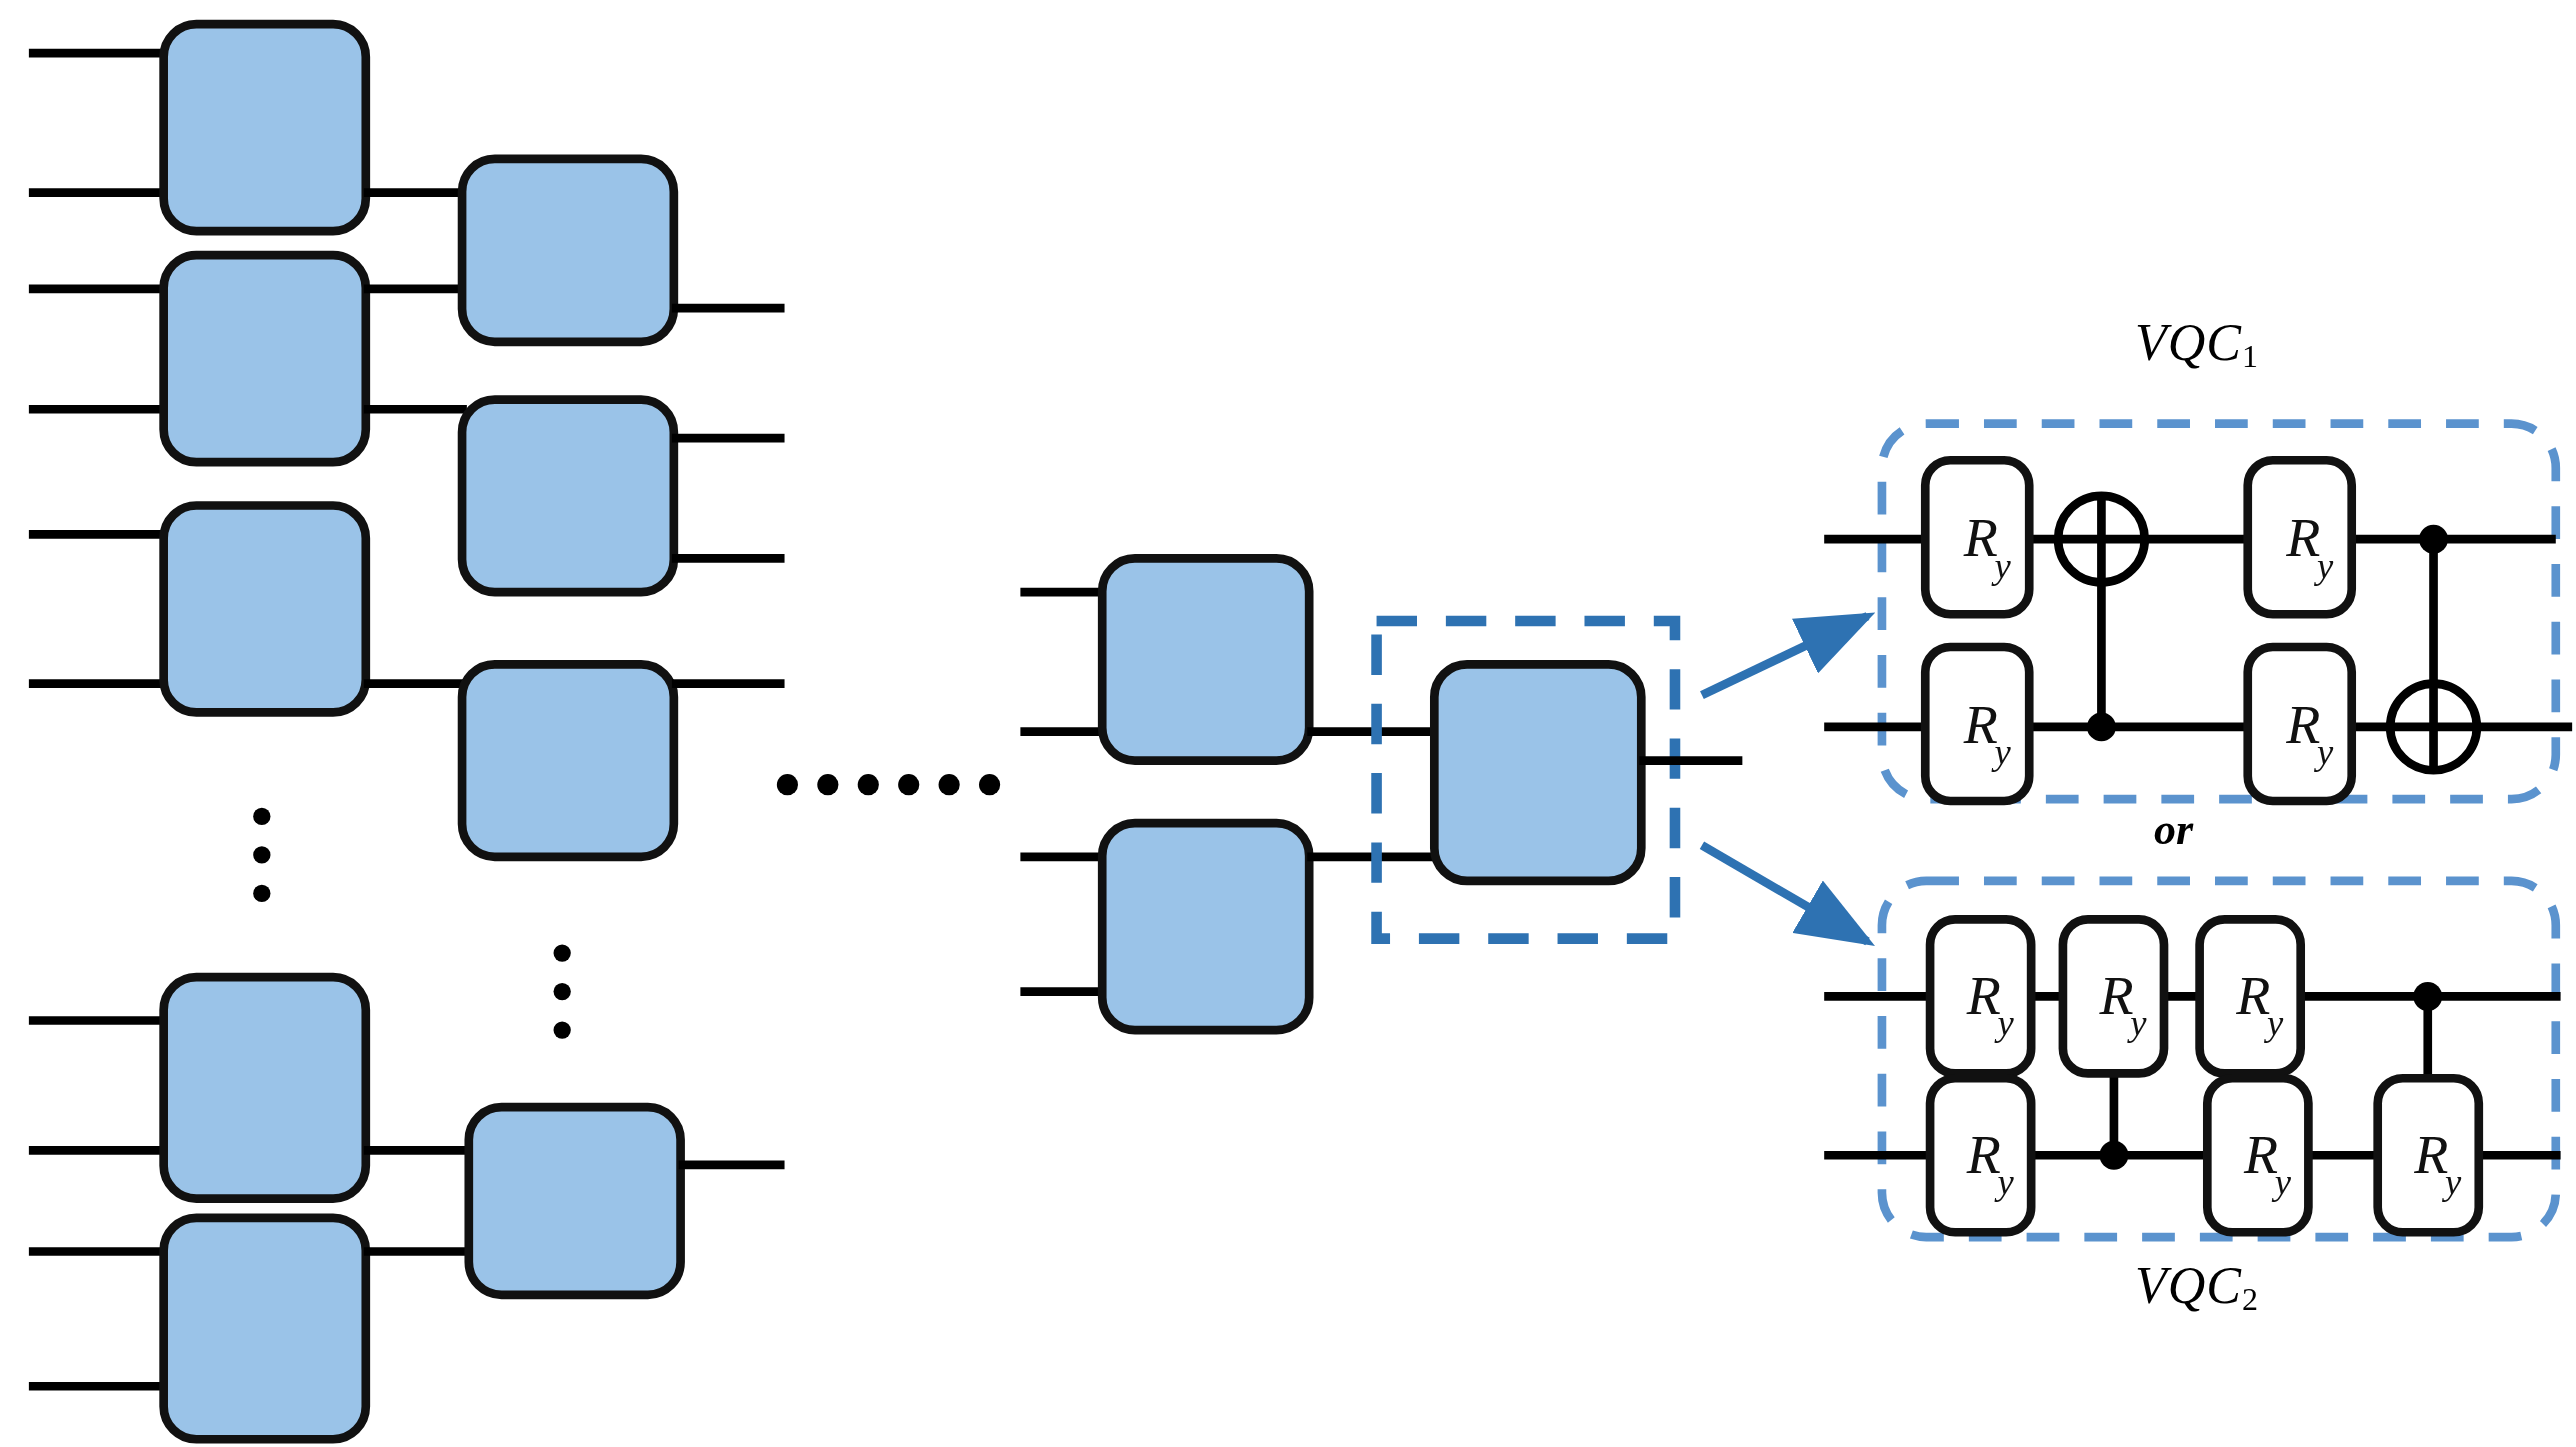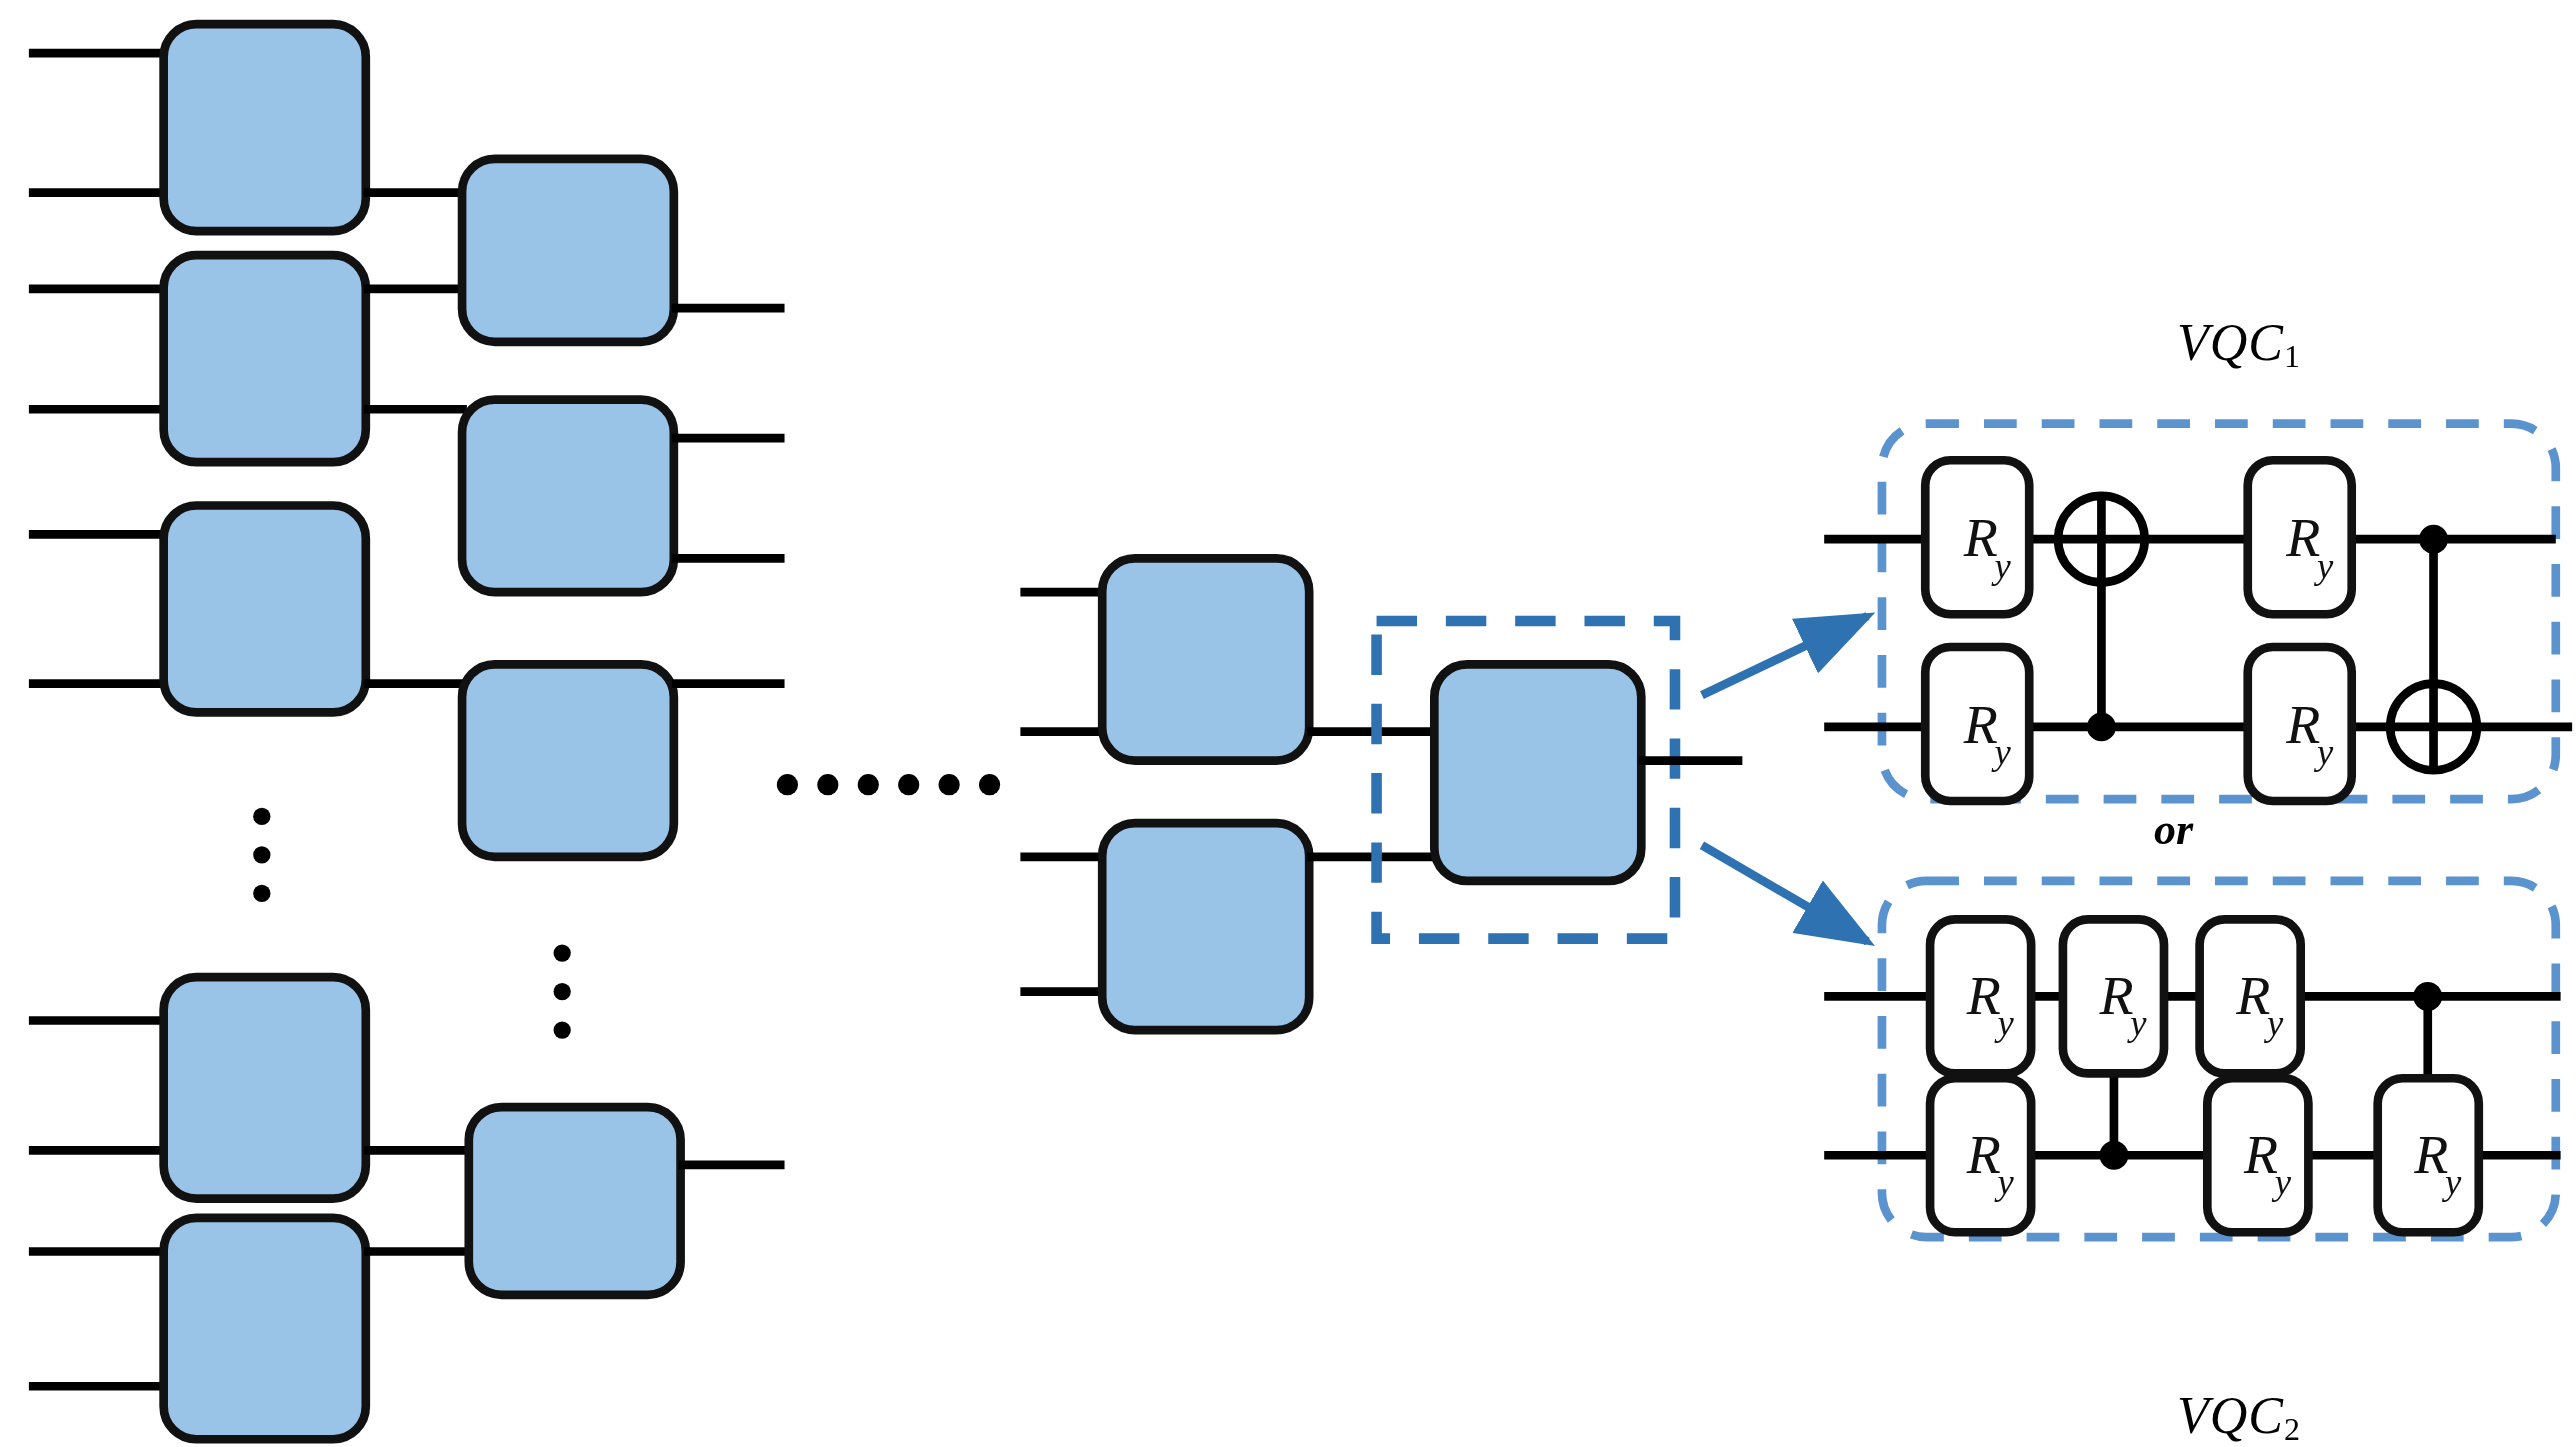--- a/index.html
+++ b/index.html
@@ -11,21 +11,21 @@
   #stage{position:absolute;left:0;top:0;width:2576px;height:1448px;}
   svg#canvas{position:absolute;left:0;top:0;width:2576px;height:1448px;}
   .lbl{
     position:absolute;
     font-family:"Liberation Serif", serif;
     font-style:italic;
     color:#000000;
     white-space:nowrap;
     user-select:none;
   }
-  .lbl.vqc{font-size:52px;letter-spacing:1px;margin-left:42px;}
+  .lbl.vqc{font-size:52px;letter-spacing:1px;}
   .lbl.vqc sub{font-size:32px;font-style:normal;vertical-align:-0.22em;}
   .lbl.orlbl{font-size:44px;font-style:normal;font-weight:bold;}
 </style>
 </head>
 <body>
 
 <div id="stage">
   <svg id="canvas" viewBox="0 0 2676 1504" xmlns="http://www.w3.org/2000/svg">
     <defs>
       <marker id="arrowhead" markerWidth="9" markerHeight="7" refX="8" refY="3.5" orient="auto">
@@ -224,17 +224,17 @@
       </g>
     </g>
   </svg>
 
   <div class="lbl vqc" style="left:2135px;top:313px;">
     <span>VQC</span><sub>1</sub>
   </div>
 
   <div class="lbl orlbl" style="left:2154px;top:804px;font-style:italic;">or</div>
 
-  <div class="lbl vqc" style="left:2135px;top:1386px;">
+  <div class="lbl vqc" style="left:2135px;top:1256px;">
     <span>VQC</span><sub>2</sub>
   </div>
 </div>
 
 
 </body></html>

